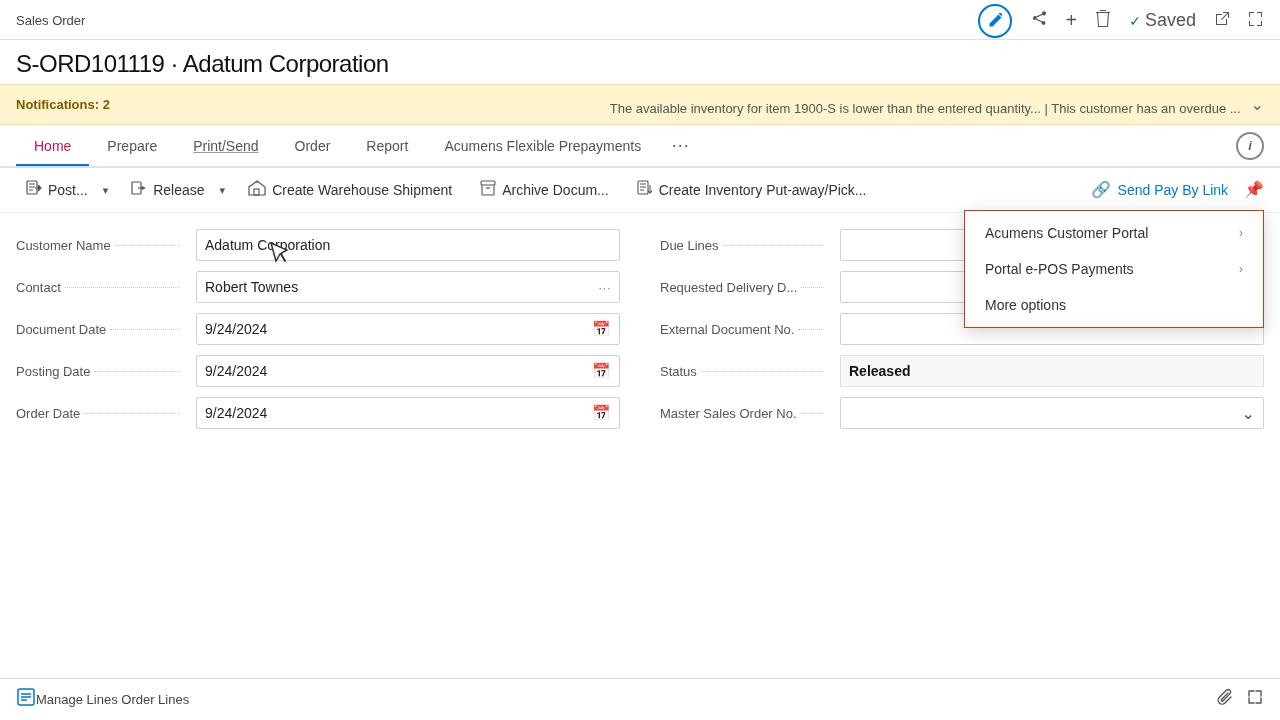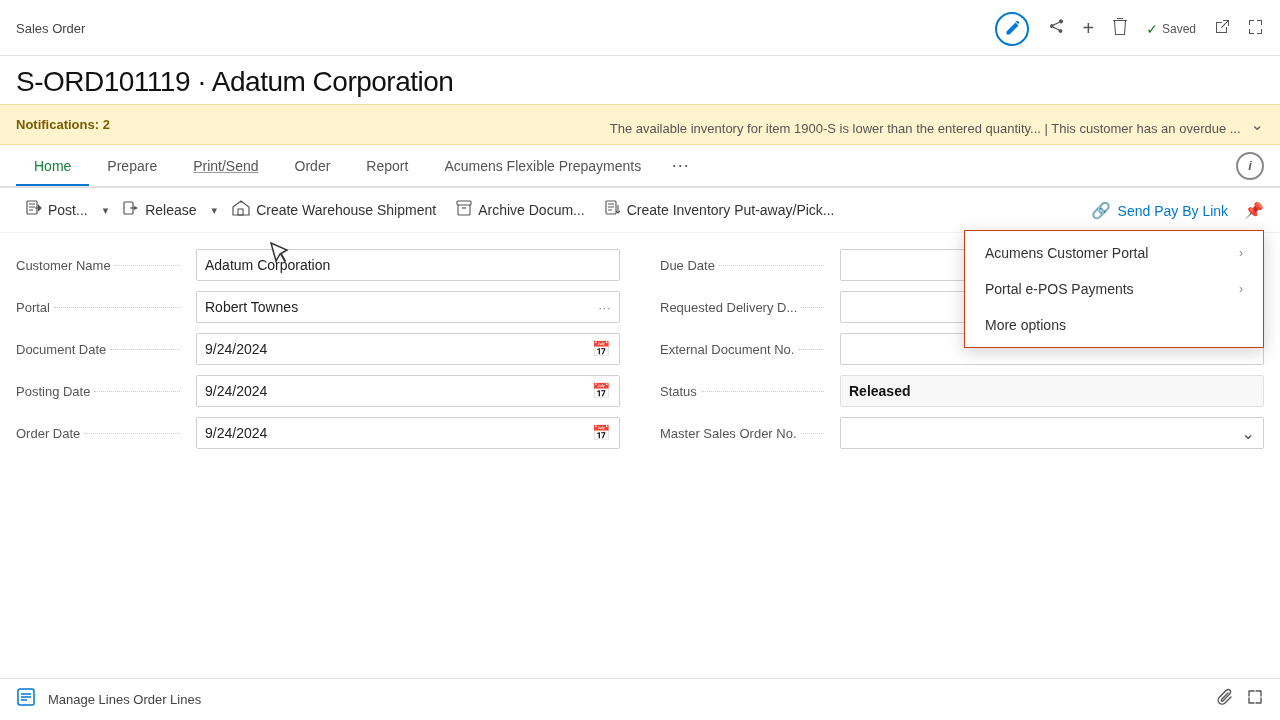--- a/index.html
+++ b/index.html
@@ -13,21 +13,21 @@
       overflow: hidden;
     }
 
     
     .top-bar {
       display: flex;
       align-items: center;
       justify-content: space-between;
       padding: 6px 16px 4px 16px;
       border-bottom: 1px solid #e0e0e0;
-      height: 56px;
+      height: 40px;
     }
     .top-bar-left {
       font-size: 13px;
       color: #444;
       font-weight: 500;
     }
     .top-bar-icons {
       display: flex;
       align-items: center;
       gap: 18px;
@@ -39,38 +39,38 @@
       border-radius: 50%;
       border: 2px solid #0078d4;
       display: flex;
       align-items: center;
       justify-content: center;
       color: #0078d4;
       font-size: 16px;
       cursor: pointer;
     }
     .top-bar-icons span {
-      font-size: 12px;
+      font-size: 18px;
       cursor: pointer;
       color: #555;
     }
     .saved-label {
       display: flex;
       align-items: center;
       gap: 4px;
       font-size: 13px;
       color: #444;
     }
 
     
     .title-section {
       padding: 10px 16px 6px 16px;
     }
     .title-section h1 {
-      font-size: 28px;
+      font-size: 24px;
       font-weight: 300;
       color: #111;
       letter-spacing: -0.5px;
     }
 
     
     .notification-bar {
       background: #fff4ce;
       border-top: 1px solid #f0e0a0;
       border-bottom: 1px solid #f0e0a0;
@@ -112,21 +112,21 @@
     .nav-tab {
       padding: 10px 18px;
       cursor: pointer;
       font-size: 14px;
       color: #555;
       border-bottom: 2px solid transparent;
       margin-bottom: -2px;
       white-space: nowrap;
     }
     .nav-tab.active {
-      color: #15803d;
+      color: #be185d;
       border-bottom: 2px solid #0078d4;
       font-weight: 500;
     }
     .nav-tab-more {
       padding: 10px 12px;
       cursor: pointer;
       font-size: 18px;
       color: #555;
       display: flex;
       align-items: center;
@@ -143,22 +143,23 @@
       font-size: 13px;
       color: #666;
       cursor: pointer;
       font-style: italic;
       font-weight: 600;
     }
 
     
     .action-bar {
       display: flex;
-      align-items: flex-end;
+      align-items: flex-start;
       padding: 6px 16px;
+      gap: 8px;
       border-bottom: 1px solid #f0f0f0;
       background: #fff;
       position: relative;
     }
     .action-btn {
       display: flex;
       align-items: center;
       gap: 6px;
       padding: 6px 10px;
       border: none;
@@ -301,21 +302,20 @@
     .bottom-bar {
       position: absolute;
       bottom: 0;
       left: 0;
       right: 0;
       height: 42px;
       border-top: 1px solid #e0e0e0;
       display: flex;
       align-items: center;
       padding: 0 16px;
-      gap: 12px;
     }
     .bottom-bar-icon {
       font-size: 20px;
       color: #0078d4;
       cursor: pointer;
     }
     .bottom-bar-text {
       font-size: 13px;
       color: #444;
     }
@@ -502,21 +502,21 @@
       <div class="form-label">
         <span>Customer Name</span>
       </div>
       <div class="form-input">
         <span style="font-size:14px;color:#222;">Adatum Corporation</span>
       </div>
     </div>
 
     <div class="form-row">
       <div class="form-label">
-        <span>Portal</span>
+        <span>Contact</span>
       </div>
       <div class="form-input">
         <span style="font-size:14px;color:#222;">Robert Townes</span>
         <span class="ellipsis-btn">···</span>
       </div>
     </div>
 
     <div class="form-row">
       <div class="form-label">
         <span>Document Date</span>
@@ -545,21 +545,21 @@
         <span style="font-size:14px;color:#222;">9/24/2024</span>
         <span class="calendar-icon">📅</span>
       </div>
     </div>
   </div>
 
   <div>
 
     <div class="form-row">
       <div class="form-label">
-        <span>Due Date</span>
+        <span>Due Lines</span>
       </div>
       <div class="form-input">
         <span style="font-size:14px;color:#222;"></span>
         <span class="calendar-icon">📅</span>
       </div>
     </div>
 
     <div class="form-row">
       <div class="form-label">
         <span>Requested Delivery D...</span>

